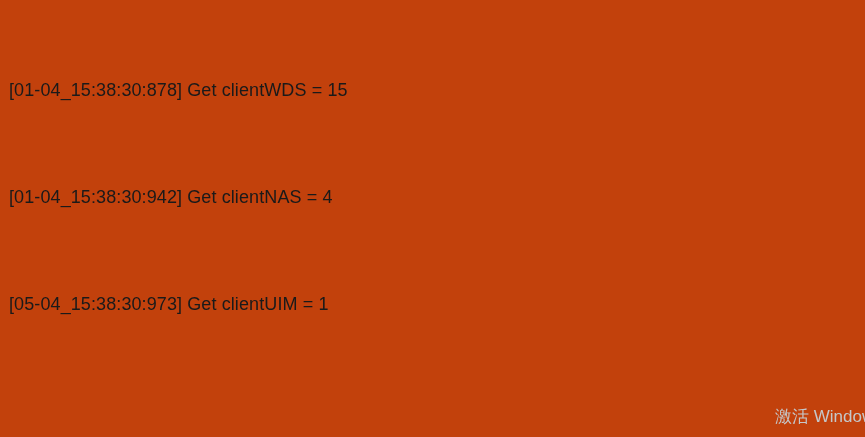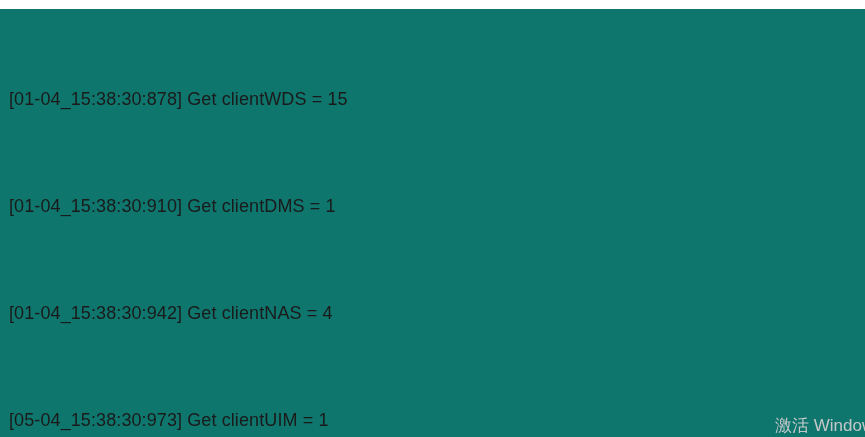--- a/index.html
+++ b/index.html
@@ -7,23 +7,22 @@
     width: 865px;
     height: 437px;
     background: #ffffff;
     overflow: hidden;
     position: relative;
     font-family: "Liberation Sans", sans-serif;
   }
   .screen {
     position: absolute;
     inset: 0;
-    background: #0f766e;
+    background: #c2410c;
     overflow: hidden;
-    margin-top: 9px;
   }
   .log {
     position: absolute;
     left: 9px;
     top: 1px;
     font-size: 18px;
     line-height: 35.75px;
     color: #1a1a1a;
     white-space: pre;
     letter-spacing: 0.1px;
@@ -39,21 +38,20 @@
     color: #c5c7c9;
     white-space: nowrap;
   }
 </style>
 </head>
 <body>
 
 <div class="screen">
   <div class="log">
     <div class="log-line">[01-04_15:38:30:878] Get clientWDS = 15</div>
-    <div class="log-line">[01-04_15:38:30:910] Get clientDMS = 1</div>
     <div class="log-line">[01-04_15:38:30:942] Get clientNAS = 4</div>
     <div class="log-line">[05-04_15:38:30:973] Get clientUIM = 1</div>
     
     
     
     
     
     
     
     

